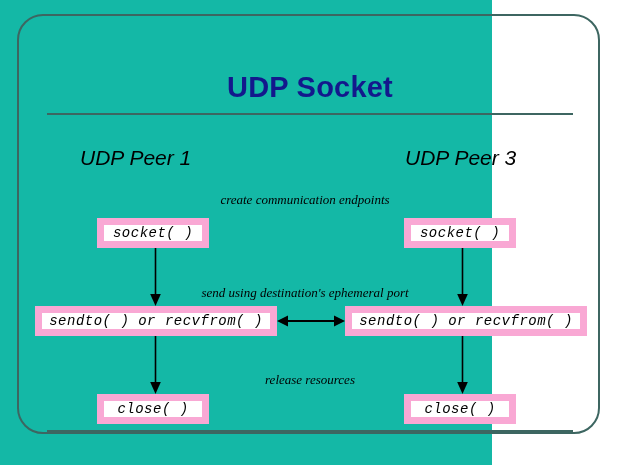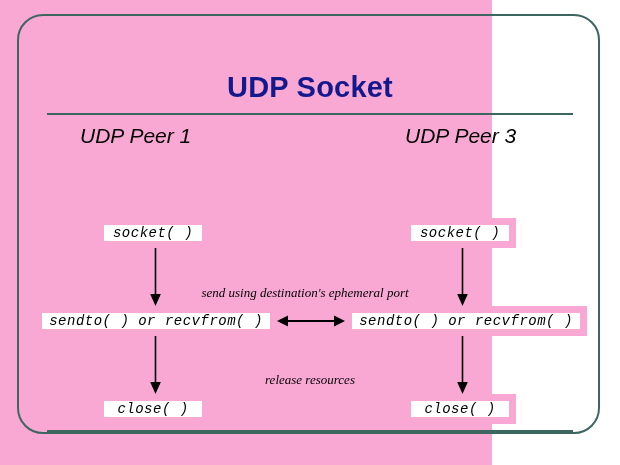--- a/index.html
+++ b/index.html
@@ -12,21 +12,21 @@
     height: 465px;
     font-family: "Liberation Sans", sans-serif;
     overflow: hidden;
   }
 
   
   #slide {
     position: relative;
     width: 492px;
     height: 465px;
-    background: #f9a8d4;
+    background: #14b8a6;
   }
 
   #slide-frame {
     position: absolute;
     left: 17px;
     top: 14px;
     width: 583px;
     height: 420px;
     border: 2px solid #3d6661;
     border-radius: 26px;
@@ -55,21 +55,21 @@
     width: 526px;
     height: 0;
     border-top: 2px solid #3d6661;
   }
   #title-rule { top: 113px; }
   #bottom-rule { top: 430px; }
 
   
   .peer-label {
     position: absolute;
-    top: 124px;
+    top: 146px;
     font-family: "Liberation Sans", sans-serif;
     font-style: italic;
     font-size: 21px;
     color: #000000;
     white-space: nowrap;
   }
   #peer-1 { left: 80px; }
   #peer-2 { left: 405px; }
 
   
@@ -141,20 +141,21 @@
 
   <div id="slide-frame"></div>
 
   <div id="title">UDP Socket</div>
 
   <div class="hrule" id="title-rule"></div>
 
   <div class="peer-label" id="peer-1">UDP Peer 1</div>
   <div class="peer-label" id="peer-2">UDP Peer 3</div>
 
+  <div class="annotation" id="ann-create"><span>create communication endpoints</span></div>
 
   <div class="callbox" id="box-socket-left">socket( )</div>
   <div class="callbox" id="box-socket-right">socket( )</div>
 
   <div class="varrow" id="arrow-left-1">
     <svg width="13" height="58" viewBox="0 0 13 58">
       <line x1="6.5" y1="0" x2="6.5" y2="48" stroke="#000000" stroke-width="1.6"></line>
       <polygon points="6.5,58 1.2,46 11.8,46" fill="#000000"></polygon>
     </svg>
   </div>

